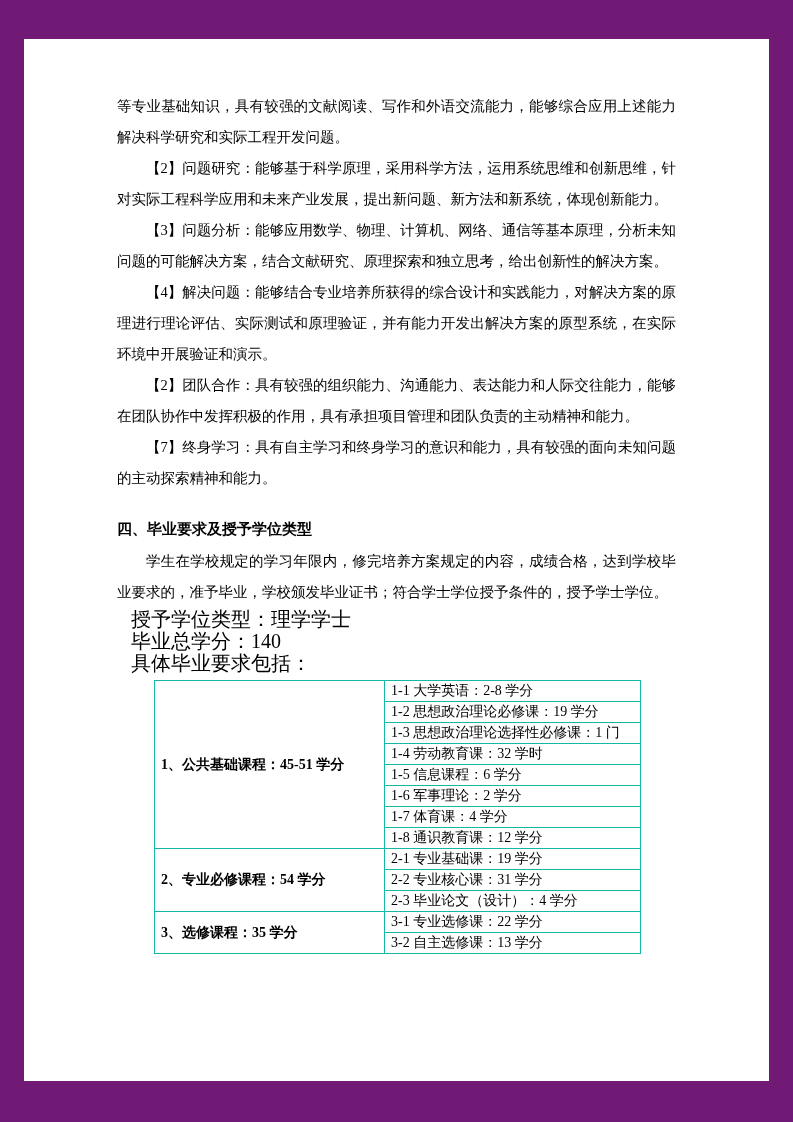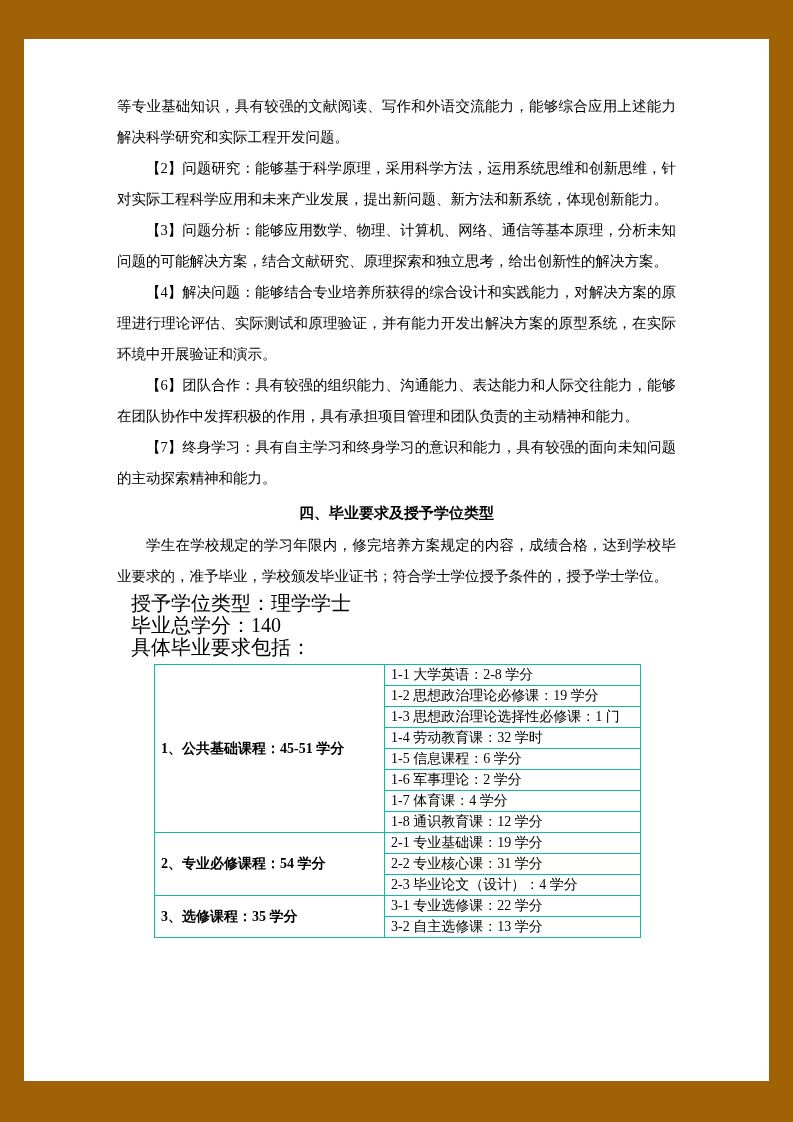--- a/index.html
+++ b/index.html
@@ -5,21 +5,21 @@
   * { margin: 0; padding: 0; box-sizing: border-box; }
   html, body {
     width: 793px;
     height: 1122px;
     font-family: "Liberation Serif", "DejaVu Serif", serif;
   }
   .canvas {
     position: relative;
     width: 793px;
     height: 1122px;
-    background: #a16207;
+    background: #701a75;
     overflow: hidden;
   }
   .page {
     position: absolute;
     left: 24px;
     top: 39px;
     width: 745px;
     height: 1042px;
     background: #ffffff;
   }
@@ -31,23 +31,22 @@
     font-size: 14.5px;
     line-height: 31px;
     text-align: justify;
     color: #000000;
   }
   p.indent { text-indent: 2em; }
   h2.heading {
     font-size: 15px;
     font-weight: bold;
     line-height: 30px;
-    margin: 4px 0 2px 0;
+    margin: 20px 0 2px 0;
     color: #000000;
-    text-align: center;
   }
   .info-line {
     font-size: 20px;
     line-height: 22px;
     padding-left: 14px;
     color: #000000;
   }
   table.req-table {
     border-collapse: collapse;
     margin: 6px 0 0 37px;
@@ -71,21 +70,21 @@
 <body>
 
 <div class="canvas">
   <div class="page">
     <div class="content">
 
       <p class="body-text">等专业基础知识，具有较强的文献阅读、写作和外语交流能力，能够综合应用上述能力解决科学研究和实际工程开发问题。</p>
       <p class="body-text indent">【2】问题研究：能够基于科学原理，采用科学方法，运用系统思维和创新思维，针对实际工程科学应用和未来产业发展，提出新问题、新方法和新系统，体现创新能力。</p>
       <p class="body-text indent">【3】问题分析：能够应用数学、物理、计算机、网络、通信等基本原理，分析未知问题的可能解决方案，结合文献研究、原理探索和独立思考，给出创新性的解决方案。</p>
       <p class="body-text indent">【4】解决问题：能够结合专业培养所获得的综合设计和实践能力，对解决方案的原理进行理论评估、实际测试和原理验证，并有能力开发出解决方案的原型系统，在实际环境中开展验证和演示。</p>
-      <p class="body-text indent">【6】团队合作：具有较强的组织能力、沟通能力、表达能力和人际交往能力，能够在团队协作中发挥积极的作用，具有承担项目管理和团队负责的主动精神和能力。</p>
+      <p class="body-text indent">【2】团队合作：具有较强的组织能力、沟通能力、表达能力和人际交往能力，能够在团队协作中发挥积极的作用，具有承担项目管理和团队负责的主动精神和能力。</p>
       <p class="body-text indent">【7】终身学习：具有自主学习和终身学习的意识和能力，具有较强的面向未知问题的主动探索精神和能力。</p>
 
       <h2 class="heading">四、毕业要求及授予学位类型</h2>
 
       <p class="body-text indent">学生在学校规定的学习年限内，修完培养方案规定的内容，成绩合格，达到学校毕业要求的，准予毕业，学校颁发毕业证书；符合学士学位授予条件的，授予学士学位。</p>
 
       <div class="info-line">授予学位类型：理学学士</div>
       <div class="info-line">毕业总学分：140</div>
       <div class="info-line">具体毕业要求包括：</div>
 

